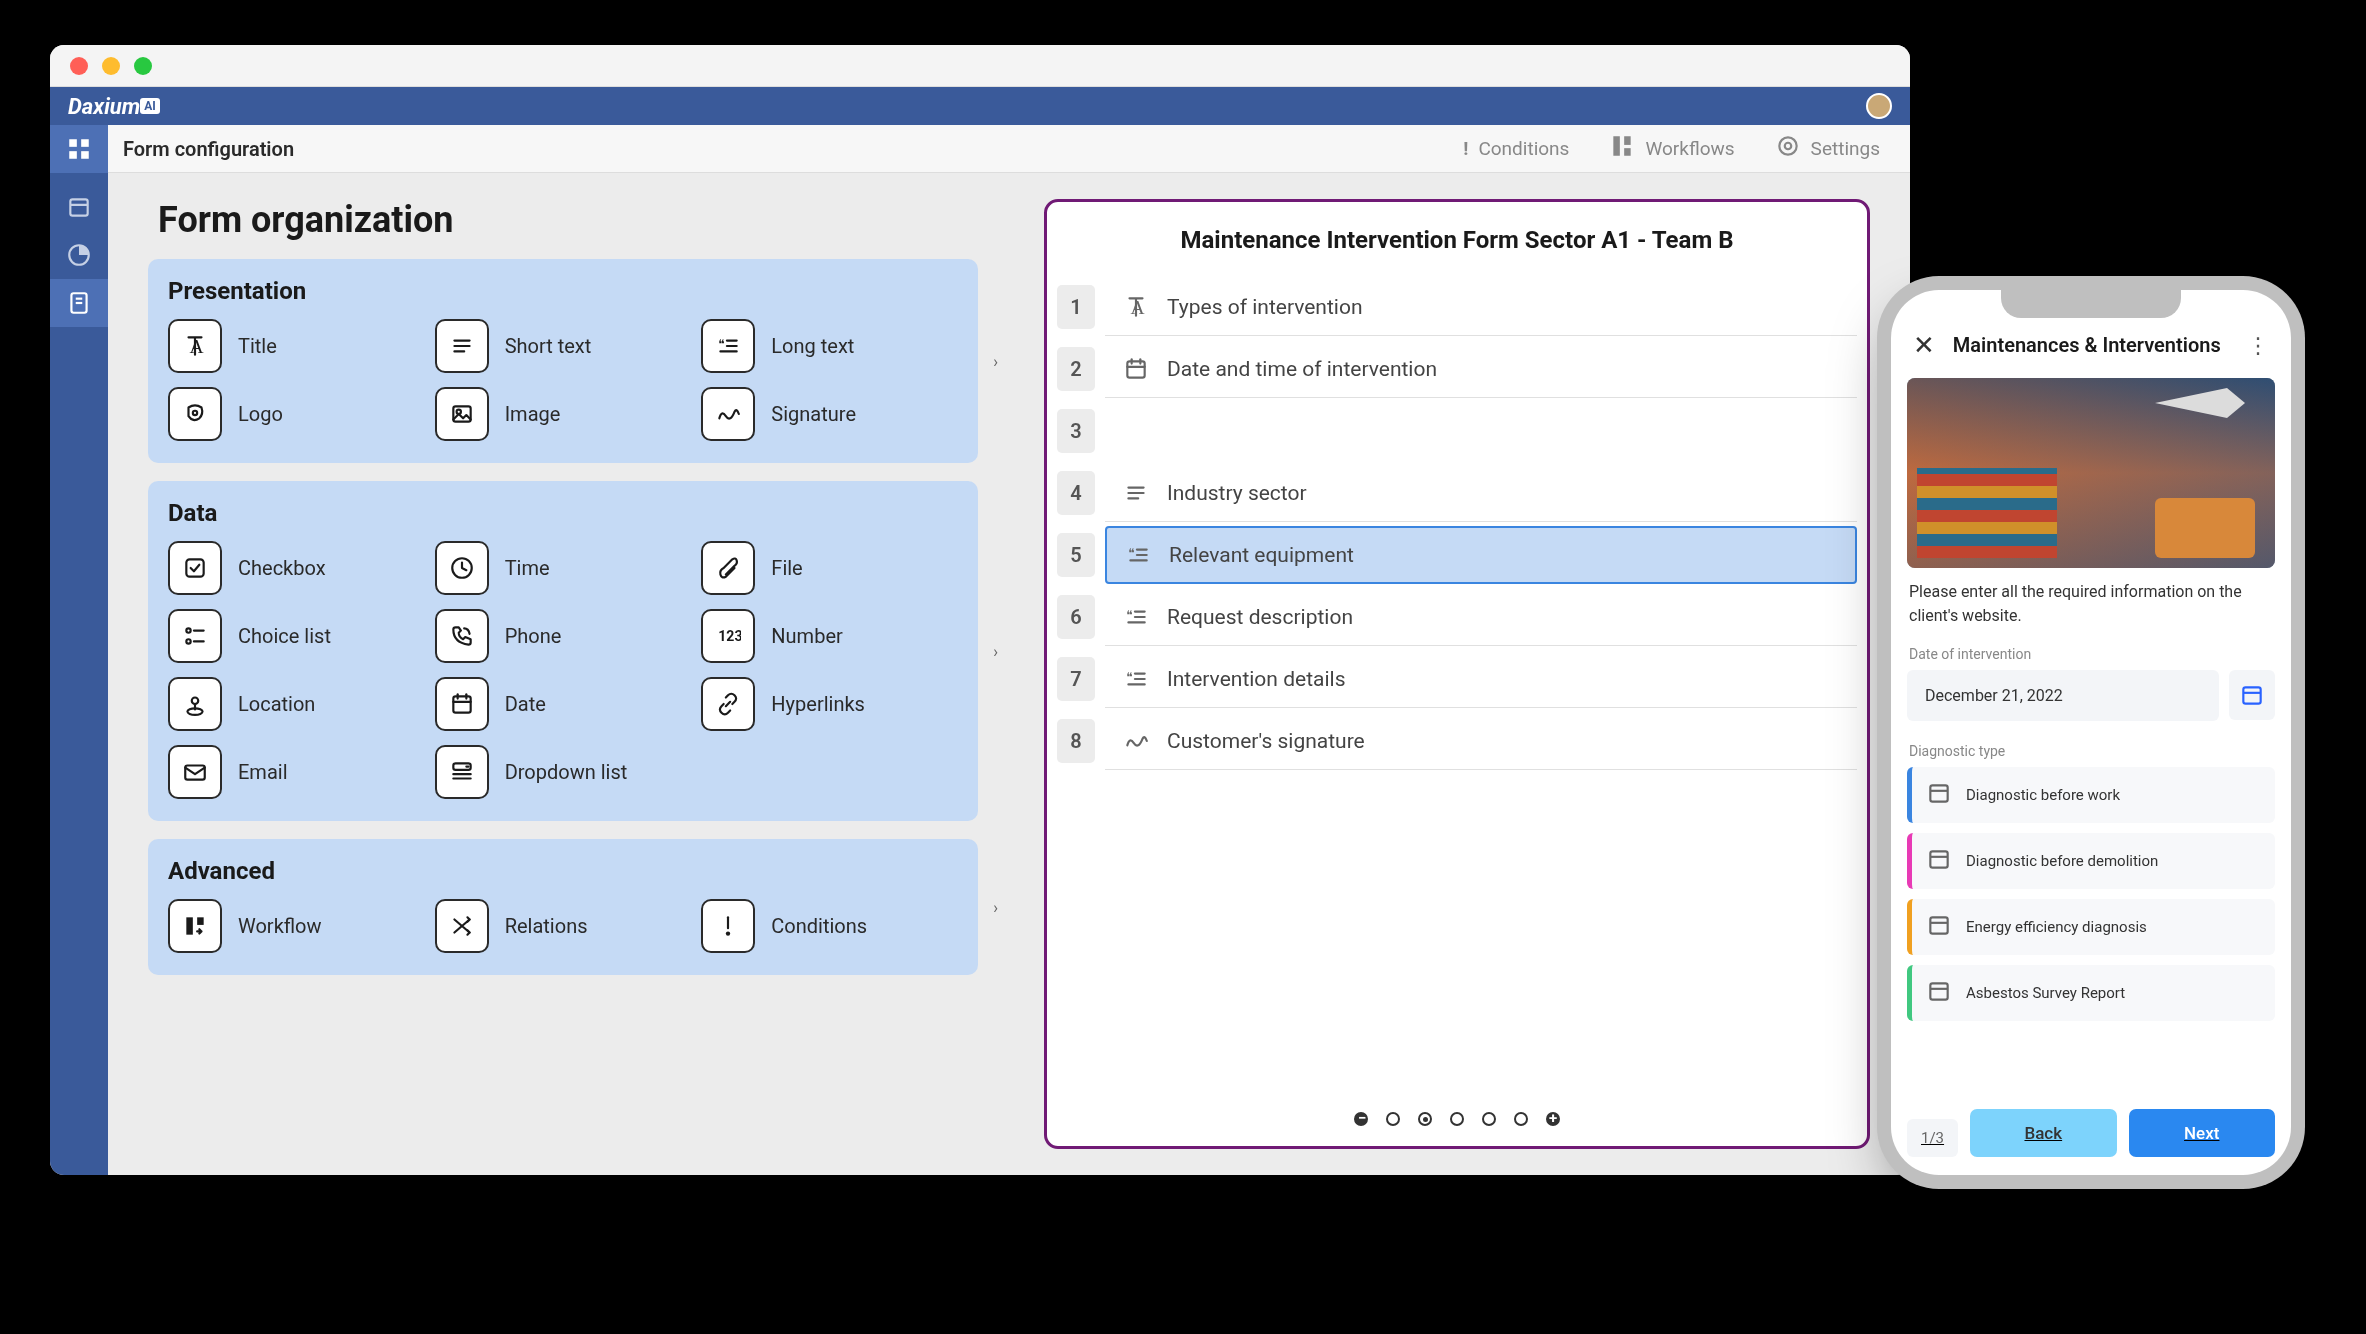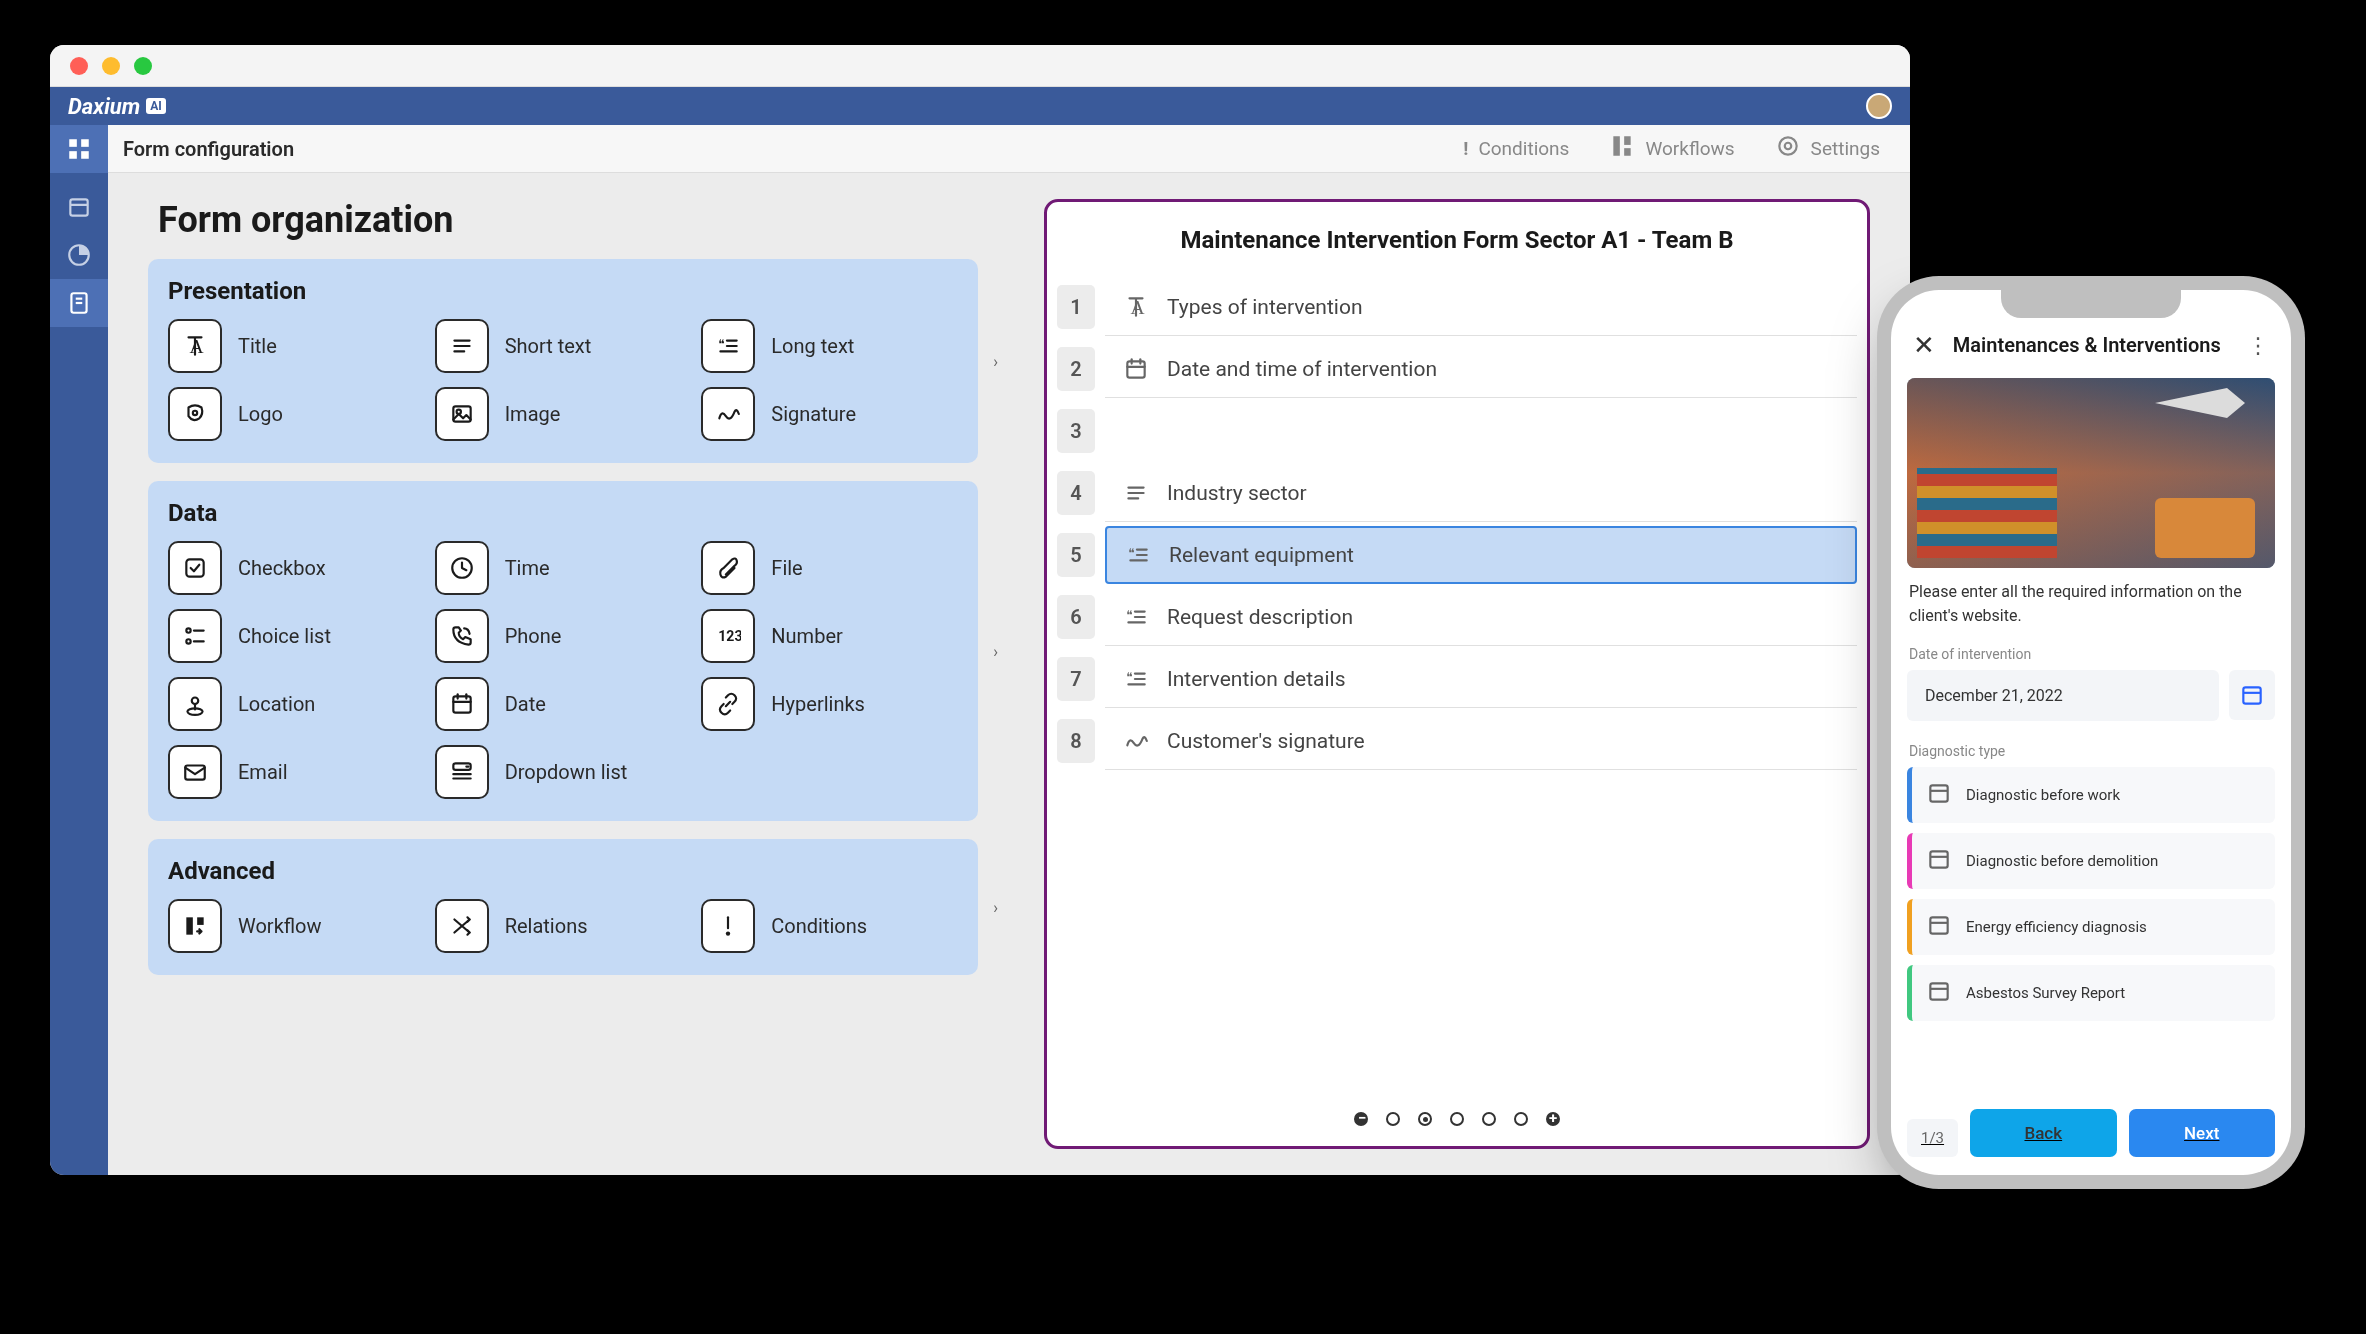--- a/index.html
+++ b/index.html
@@ -36,21 +36,21 @@
 .mac-dot.green { background: #28c840; }
 .blue-header {
   height: 38px;
   background: #3a5a9a;
   display: flex;
   align-items: center;
   padding: 0 18px;
   color: #fff;
   justify-content: space-between;
 }
-.brand { font-weight: 700; font-size: 22px; font-style: italic; display:flex; align-items:center; gap:6px;}
+.brand { font-weight: 700; font-size: 22px; font-style: italic; display:flex; align-items:center; }
 .brand-badge { background:#fff; color:#3a5a9a; font-size:12px; padding:1px 4px; border-radius:3px; font-style:normal; font-weight:700;}
 .avatar-small { width:26px; height:26px; border-radius:50%; background:#c9a876; border:2px solid #fff; }
 .toolbar {
   height: 48px;
   background: #f7f7f7;
   display: flex;
   align-items: center;
   border-bottom: 1px solid #ddd;
 }
 .sidebar {
@@ -218,21 +218,21 @@
 .date-row { display:flex; padding:0 16px 22px 16px; gap:10px;}
 .date-input { flex:1; background:#f3f5f8; border-radius:6px; padding:16px 18px; font-size:16px; color:#333;}
 .date-btn { width:46px; height:50px; background:#f3f5f8; border-radius:6px; display:flex; align-items:center; justify-content:center; color:#2962ff; cursor:pointer; font-size:20px;}
 .diag-list { padding:0 16px; }
 .diag-item { display:flex; align-items:center; gap:14px; background:#f7f8fa; border-radius:6px; padding:13px 14px; margin-bottom:10px; border-left:5px solid;}
 .diag-item .d-icon { color:#666; font-size:18px;}
 .diag-item .d-label { font-size:15px; color:#333;}
 .phone-footer { position:absolute; bottom:18px; left:16px; right:16px; display:flex; gap:12px; align-items:flex-end;text-decoration:underline;}
 .phone-page { background:#f3f5f8; padding:10px 14px; border-radius:6px; font-size:15px; color:#666;}
 .phone-btn { flex:1; padding:14px; border-radius:7px; text-align:center; font-size:17px; font-weight:500; cursor:pointer;}
-.phone-btn.back { background:#0ea5e9; color:#333;}
+.phone-btn.back { background:#7dd3fc; color:#333;}
 .phone-btn.next { background:#2a88f0; color:#fff;}
 
 svg { width:26px; height:26px; }
 </style>
 </head>
 <body>
 
 <div class="desktop-window">
   <div class="mac-titlebar">
     <div class="mac-dot red"></div>

